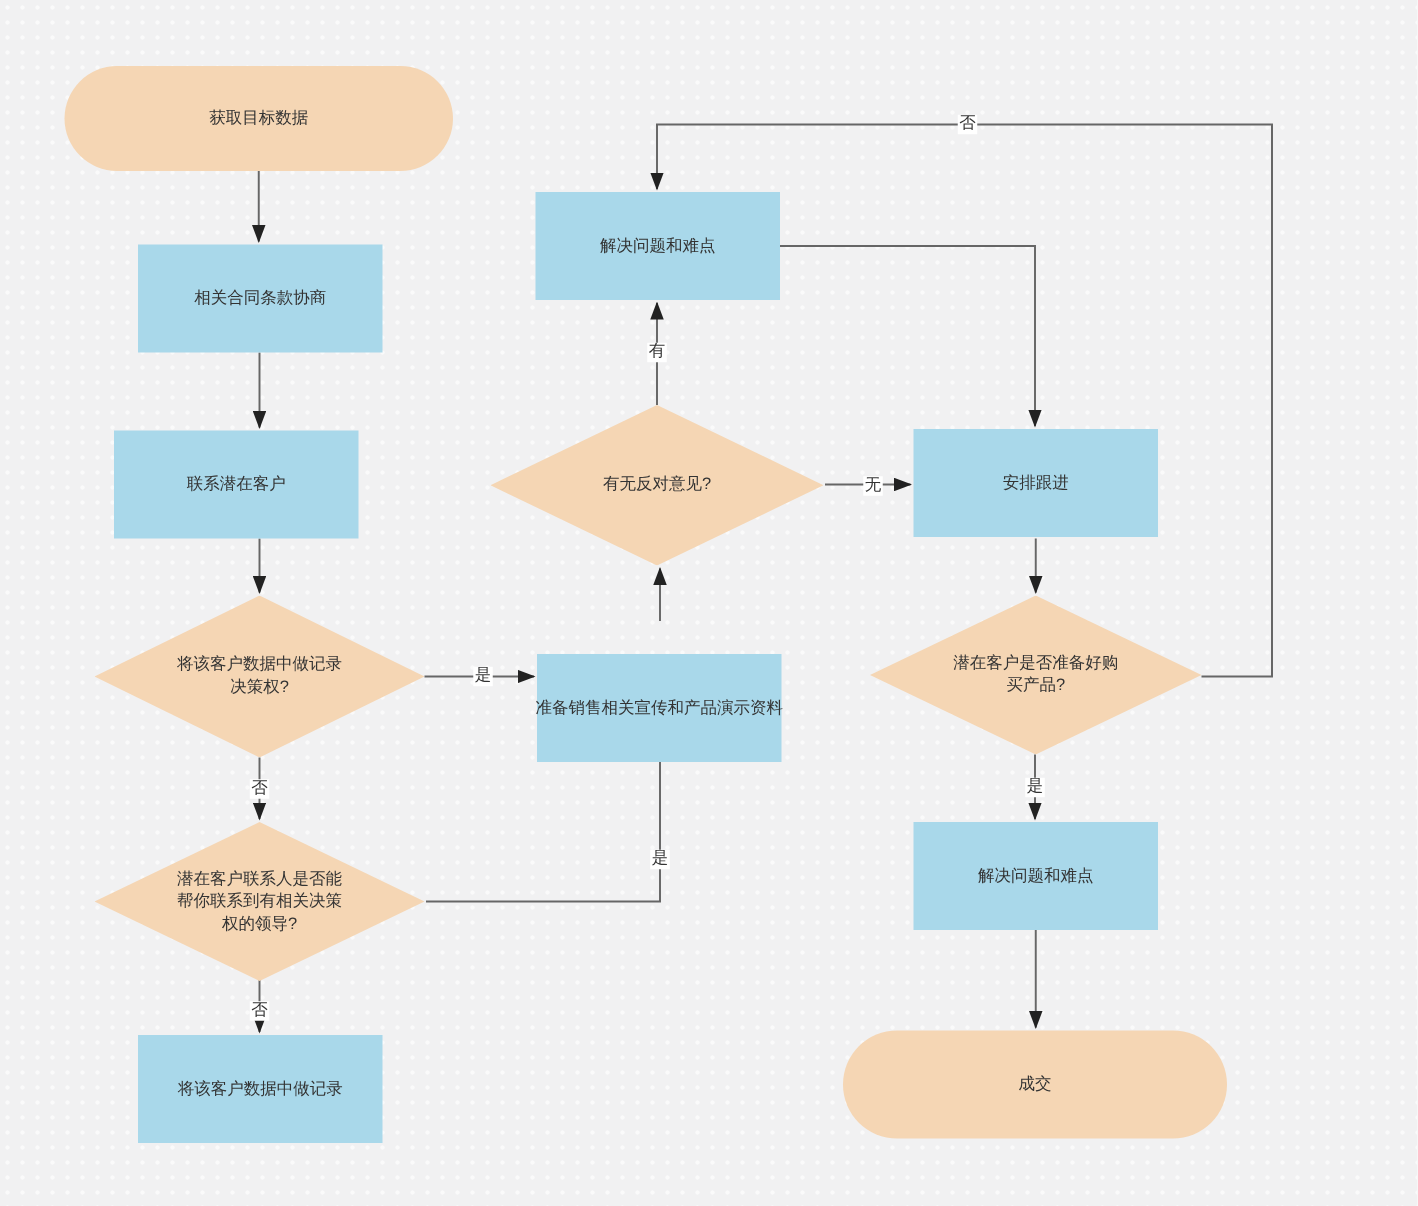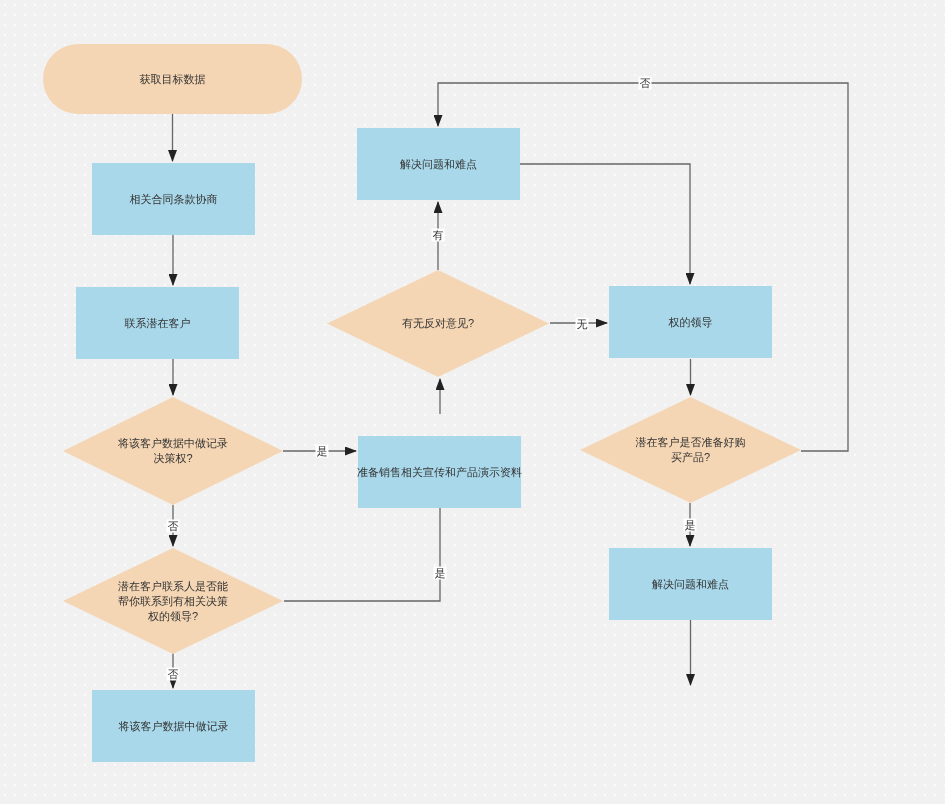--- a/index.html
+++ b/index.html
@@ -107,32 +107,35 @@
 
   <div class="node diamond" style="left:327px; top:270px; width:222px; height:107px;">
       <div>有无反对意见?</div>
     </div>
 
   <div class="node process" style="left:357px; top:128px; width:163px; height:72px;">
       <div>解决问题和难点</div>
     </div>
 
   <div class="node process" style="left:609px; top:286px; width:163px; height:72px;">
-      <div>权的领导</div>
+      <div>安排跟进</div>
     </div>
 
   <div class="node diamond" style="left:580px; top:397px; width:221px; height:106px;">
       <div>潜在客户是否准备好购</div>
       <div>买产品?</div>
     </div>
 
   <div class="node process" style="left:609px; top:548px; width:163px; height:72px;">
       <div>解决问题和难点</div>
     </div>
 
+  <div class="node terminator" style="left:562px; top:687px; width:256px; height:72px;">
+      <div>成交</div>
+    </div>
 
   <span class="edge-label" style="left:322px; top:451px;">是</span>
   <span class="edge-label" style="left:173px; top:526px;">否</span>
   <span class="edge-label" style="left:173px; top:674px;">否</span>
   <span class="edge-label" style="left:440px; top:573px;">是</span>
   <span class="edge-label" style="left:438px; top:235px;">有</span>
   <span class="edge-label" style="left:582px; top:324px;">无</span>
   <span class="edge-label" style="left:690px; top:525px;">是</span>
   <span class="edge-label" style="left:645px; top:83px;">否</span>
 

